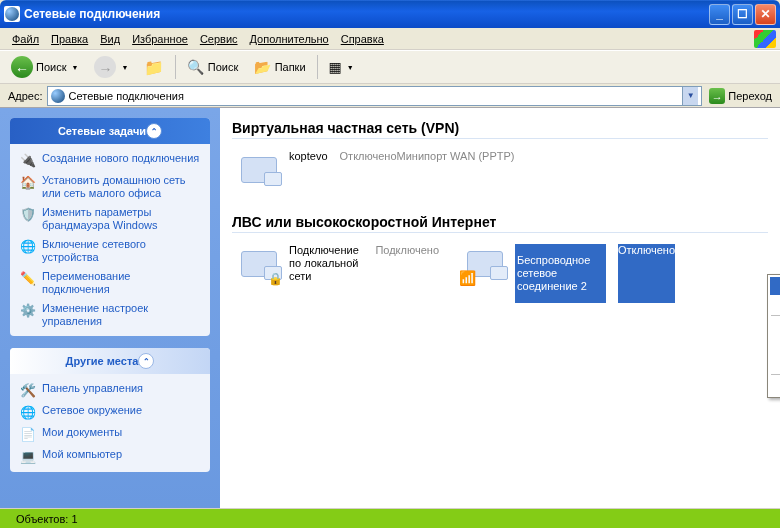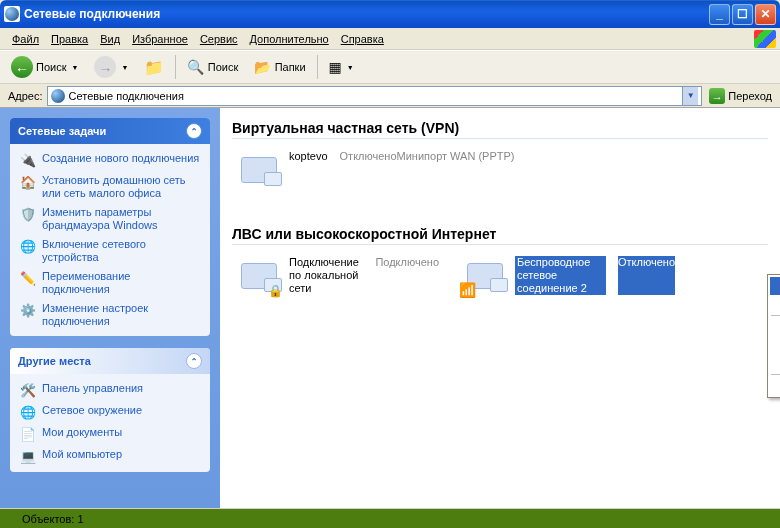--- a/index.html
+++ b/index.html
@@ -59,21 +59,21 @@
   .gobtn { display:flex; align-items:center; gap: 3px; margin-left: 3px; padding: 1px 4px; }
   .go-ic { width:16px;height:16px;background: linear-gradient(to bottom,#6abf4b,#2b8a1d);
     border-radius:3px; color:#fff; display:flex;align-items:center;justify-content:center;font-size:11px;}
 
   
   .body { display:flex; height: 400px; background:#fff;}
   .leftpane { width: 220px; background: linear-gradient(to bottom,#7aa6e8,#6a99e0);
     padding: 10px; display:flex; flex-direction:column; gap: 12px; overflow:hidden;}
   .panel { background: #eff3fb; border-radius: 4px; overflow: hidden; }
   .panel-hd { background: linear-gradient(to right,#fff,#c3d6f5); padding: 5px 8px;
-    display:flex; align-items:center; justify-content:space-between; font-weight:bold; color:#215dc6;}
+    display:flex; align-items:center; justify-content:center; font-weight:bold; color:#215dc6;}
   .panel-hd.dark { background: linear-gradient(to right,#2860c5,#3e80e0); color:#fff;}
   .chev { width: 16px; height: 16px; border-radius: 8px; border: 1px solid #99b7e6;
     background:#fff; display:flex;align-items:center;justify-content:center; font-size:8px; color:#215dc6;}
   .panel-hd.dark .chev { border-color: #5a8edb; }
   .panel-body { padding: 8px 10px; display:flex; flex-direction:column; gap: 6px;}
   .plink { display:flex; gap: 6px; color:#215dc6; cursor: pointer; align-items:flex-start;}
   .plink .pic { width:16px;height:16px; flex-shrink:0; display:flex;align-items:center;justify-content:center;
     font-size: 13px;}
   .plink span.lbl { line-height: 13px; }
 
@@ -86,33 +86,33 @@
     border-radius: 3px; position: relative;}
   .nic-shape::after { content:""; position:absolute; right:-6px; bottom:-4px; width:16px;height:12px;
     background:#e3ecf9; border:1px solid #9bb6de; border-radius:2px;}
   .conn-item { display:flex; gap: 6px; align-items:flex-start; padding: 3px; }
   .conn-item .info { display:flex; flex-direction:row; line-height: 13px;}
   .conn-item .info .name { color:#000; }
   .conn-item .info .state { color:#888;margin-left:12px; }
   .conn-item .info .dev { color:#888; }
   .conn-row { display:flex; gap: 16px; }
   .selected .name, .selected .state { background:#316ac5; color:#fff !important; }
-  .selected .name { padding: 0 2px; }
+  .selected .name { padding: 10px 2px; }
 
   
   .ctxmenu { position:absolute; left: 547px; top: 166px; width: 148px; background:#fff;
     border: 1px solid #8a867a; box-shadow: 2px 2px 3px rgba(0,0,0,0.3); padding: 2px;}
   .ctxitem { padding: 3px 18px; cursor: default;}
   .ctxitem.hl { background:#316ac5; color:#fff; font-weight:bold;}
   .ctxitem.dis { color:#aaa; }
   .ctxsep { border-top: 1px solid #c0c0c0; margin: 2px 1px; }
 
   
-  .statusbar { height: 20px; background: #4d7c0f; border-top: 1px solid #d4d0c8;
-    display:flex; align-items:center; padding: 0 22px;}
+  .statusbar { height: 20px; background: #84cc16; border-top: 1px solid #d4d0c8;
+    display:flex; align-items:center; padding: 0 16px;}
 
   .net-globe { width:14px;height:14px; background: radial-gradient(circle at 30% 30%, #9cf, #147); border-radius:50%; }
   .wifi-badge { position:absolute; left:-2px; bottom:-2px; color:#2a8a2a; font-size:14px; }
   .lock-badge { position:absolute; right:0; bottom:-2px; color:#d9a300; font-size:12px; }
 </style>
 </head>
 <body>
 
 <div class="titlebar">
   <div class="t-icon">
@@ -202,21 +202,21 @@
         <div class="plink">
           <span class="pic">🌐</span>
           <span class="lbl">Включение сетевого устройства</span>
         </div>
         <div class="plink">
           <span class="pic">✏️</span>
           <span class="lbl">Переименование подключения</span>
         </div>
         <div class="plink">
           <span class="pic">⚙️</span>
-          <span class="lbl">Изменение настроек подключения</span>
+          <span class="lbl">Изменение настроек управления</span>
         </div>
       </div>
     </div>
 
     <div class="panel">
       <div class="panel-hd">
         <span>Другие места</span>
         <div class="chev">⌃</div>
       </div>
       <div class="panel-body">
@@ -250,21 +250,21 @@
       <div class="bigicon">
         <div class="nic-shape"></div>
       </div>
       <div class="info">
         <span class="name">koptevo</span>
         <span class="state">Отключено</span>
         <span class="dev">Минипорт WAN (PPTP)</span>
       </div>
     </div>
 
-    <div class="group-hd" style="margin-top:27px">ЛВС или высокоскоростной Интернет</div>
+    <div class="group-hd" style="margin-top:15px">ЛВС или высокоскоростной Интернет</div>
     <div class="group-line"></div>
 
     <div class="conn-row">
       <div class="conn-item" style="width:210px">
         <div class="bigicon">
           <div class="nic-shape"></div>
           <span class="lock-badge">🔒</span>
         </div>
         <div class="info">
           <span class="name">Подключение по локальной сети</span>

